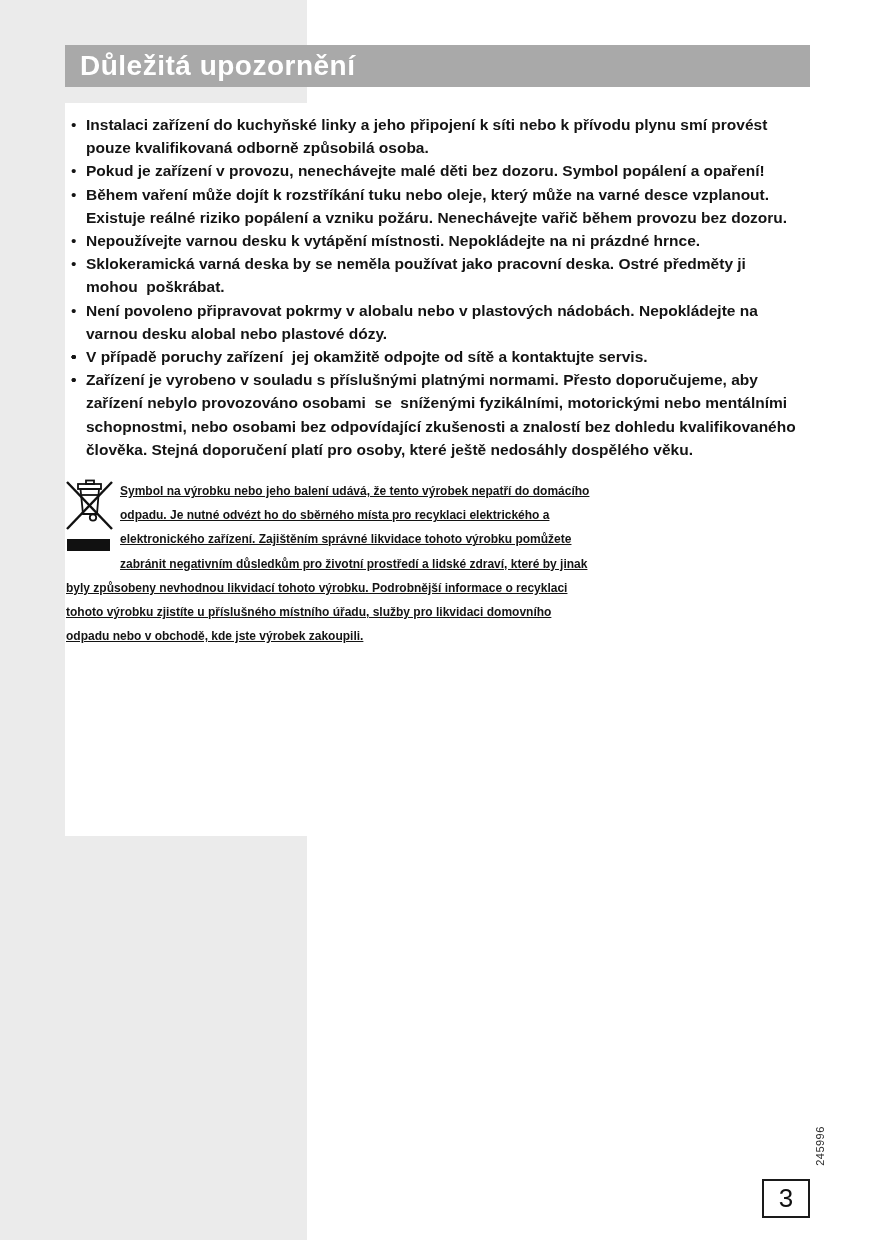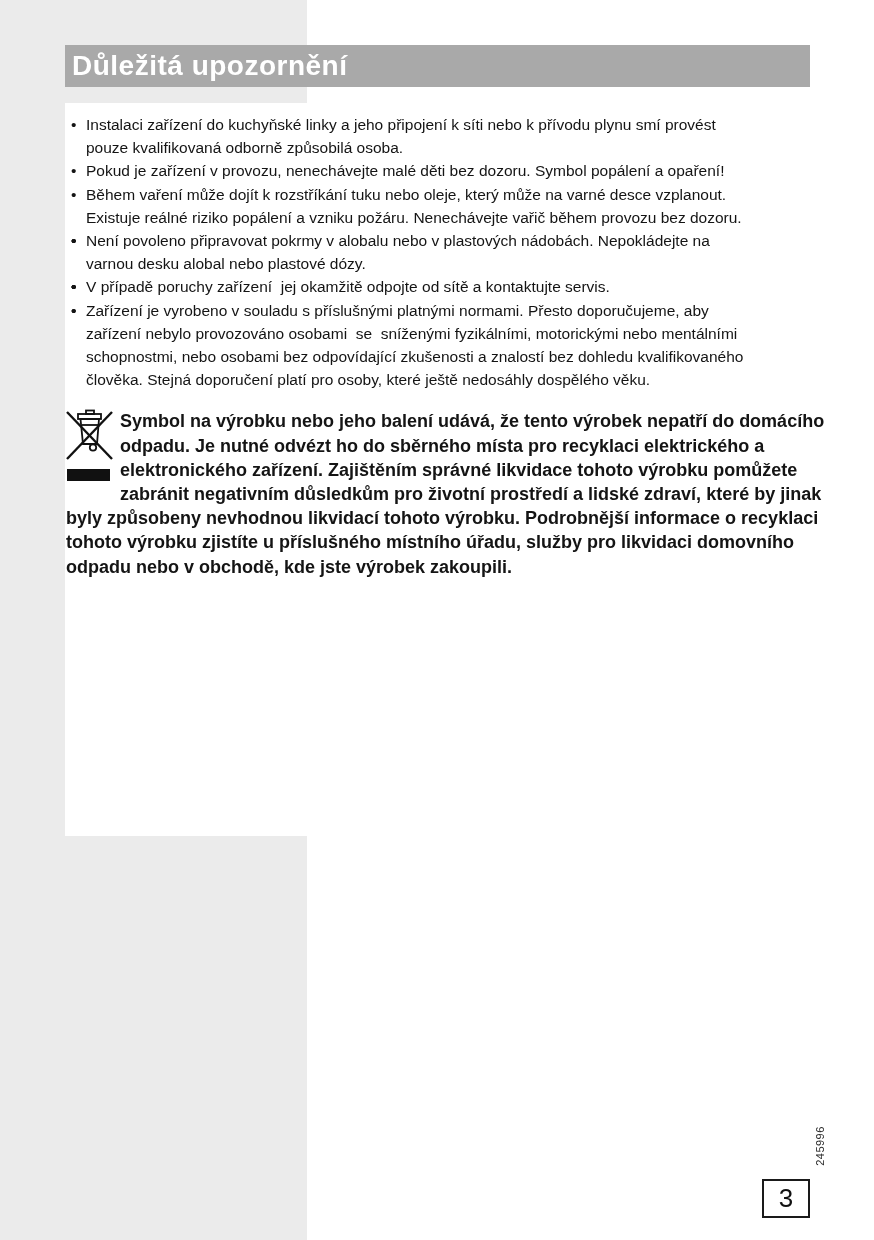--- a/index.html
+++ b/index.html
@@ -14,42 +14,43 @@
   .gray-left-strip{left:0;top:0;width:65px;height:1240px;}
   .gray-bottom-left{left:0;top:836px;width:307px;height:404px;}
 
   
   .header-bar{
     position:absolute;left:65px;top:45px;width:745px;height:42px;
     background:#a9a9a9;display:flex;align-items:center;
   }
   .header-bar .title{
     color:#ffffff;font-weight:bold;font-size:28px;
-    padding-left:7px;letter-spacing:0.5px;white-space:nowrap;
+    padding-left:15px;letter-spacing:0.5px;white-space:nowrap;
   }
 
   
   .content{position:absolute;left:0;top:103px;width:874px;}
   ul.bullets{
     list-style:none;margin:0;padding:10px 40px 0 70px;
   }
   ul.bullets li{
     position:relative;padding-left:16px;
     font-size:15.5px;line-height:23.2px;
   }
   ul.bullets .marker{position:absolute;left:1px;top:0;}
-  .btext{white-space:pre-wrap;}
+  .btext{white-space:pre-wrap;font-weight:bold;}
 
   
   .weee{margin:18px 36px 0 66px;}
   .weee-icon-wrap{float:left;width:54px;height:88px;}
   .weee-icon-wrap svg{display:block;}
   .weee-text{
-    font-weight:bold;font-size:18px;line-height:24.2px;
+    font-weight:bold;font-size:12px;line-height:24.2px;
     white-space:pre-wrap;
+    text-decoration:underline;
   }
   .weee::after{content:"";display:block;clear:both;}
 
   
   .side-code{
     position:absolute;left:791px;top:1139px;width:60px;height:14px;
     transform:rotate(-90deg);text-align:center;
     font-size:11px;color:#2b2b2b;letter-spacing:0.5px;
   }
 
@@ -74,22 +75,23 @@
     <span class="title">Důležitá upozornění</span>
   </div>
 
   <div class="content">
     <ul class="bullets">
       <li><span class="marker">•</span><span class="btext">Instalaci zařízení do kuchyňské linky a jeho připojení k síti nebo k přívodu plynu smí provést
 pouze kvalifikovaná odborně způsobilá osoba.</span></li>
       <li><span class="marker">•</span><span class="btext">Pokud je zařízení v provozu, nenechávejte malé děti bez dozoru. Symbol popálení a opaření!</span></li>
       <li><span class="marker">•</span><span class="btext">Během vaření může dojít k rozstříkání tuku nebo oleje, který může na varné desce vzplanout.
 Existuje reálné riziko popálení a vzniku požáru. Nenechávejte vařič během provozu bez dozoru.</span></li>
-      <li><span class="marker">•</span></li>
-      <li><span class="marker">•</span></li>
+      <li><span class="marker">•</span><span class="btext">Nepoužívejte varnou desku k vytápění místnosti. Nepokládejte na ni prázdné hrnce.</span></li>
+      <li><span class="marker">•</span><span class="btext">Sklokeramická varná deska by se neměla používat jako pracovní deska. Ostré předměty ji
+mohou  poškrábat.</span></li>
       <li><span class="marker">•</span><span class="btext">Není povoleno připravovat pokrmy v alobalu nebo v plastových nádobách. Nepokládejte na
 varnou desku alobal nebo plastové dózy.</span></li>
       <li><span class="marker">•</span></li>
       <li><span class="marker">•</span></li>
       <li><span class="marker">•</span></li>
       <li><span class="marker">•</span><span class="btext">V případě poruchy zařízení  jej okamžitě odpojte od sítě a kontaktujte servis.</span></li>
       <li><span class="marker">•</span></li>
       <li><span class="marker">•</span><span class="btext">Zařízení je vyrobeno v souladu s příslušnými platnými normami. Přesto doporučujeme, aby
 zařízení nebylo provozováno osobami  se  sníženými fyzikálními, motorickými nebo mentálními
 schopnostmi, nebo osobami bez odpovídající zkušenosti a znalostí bez dohledu kvalifikovaného

